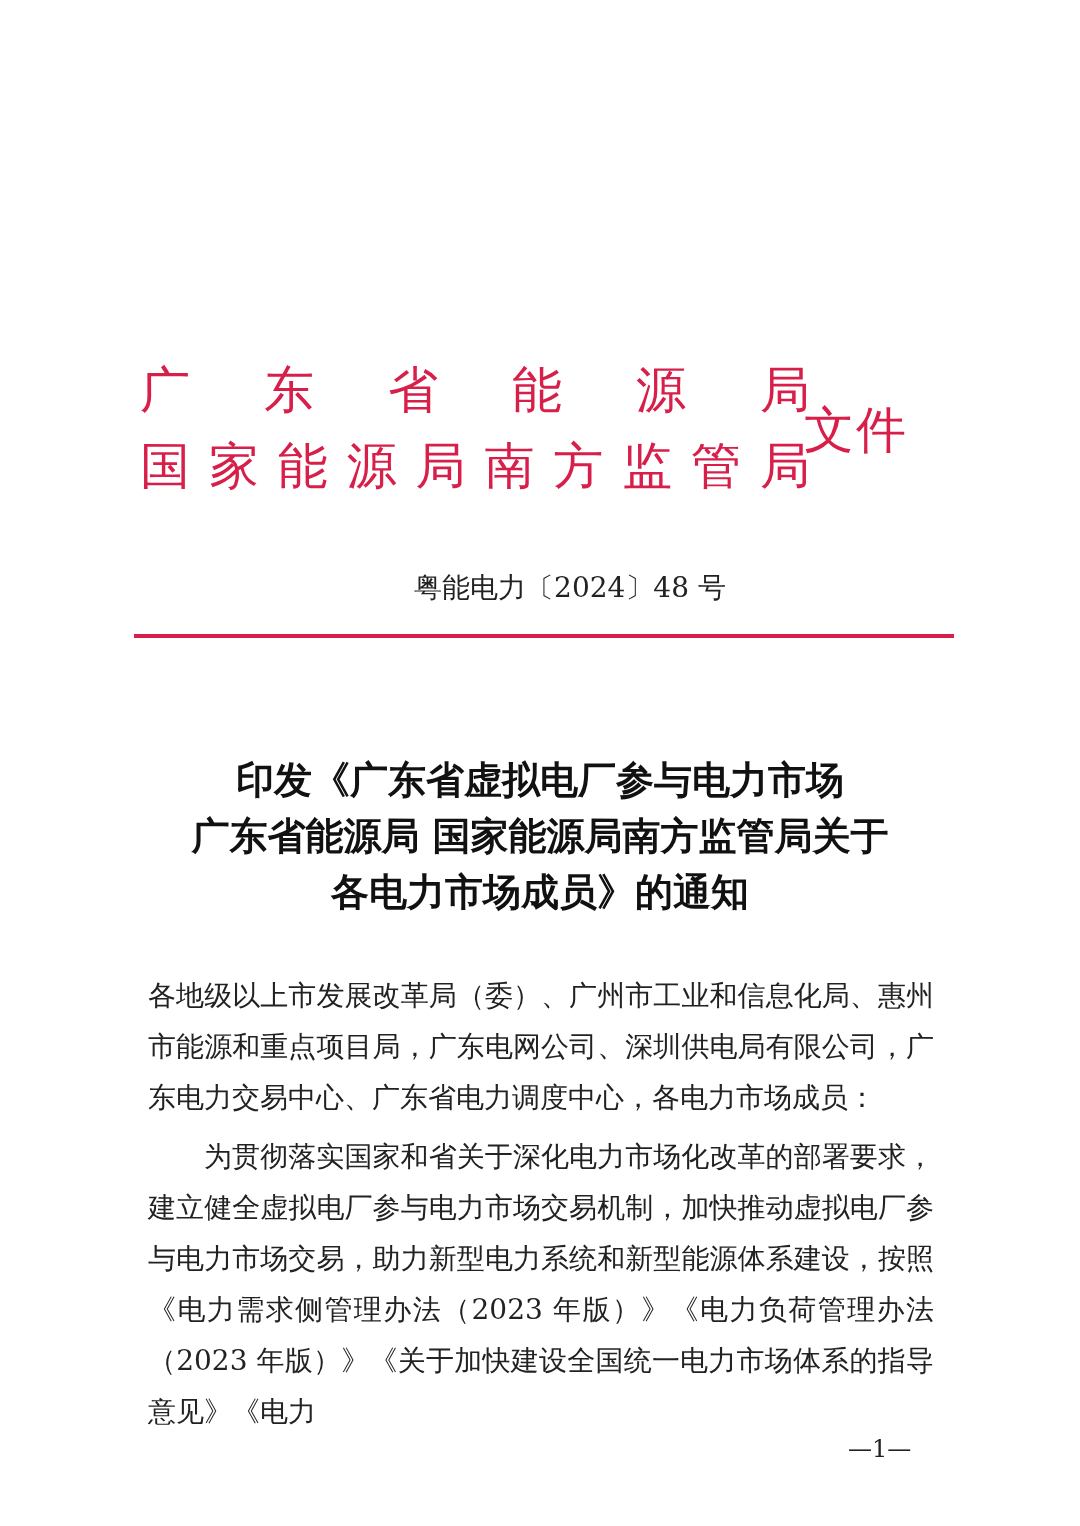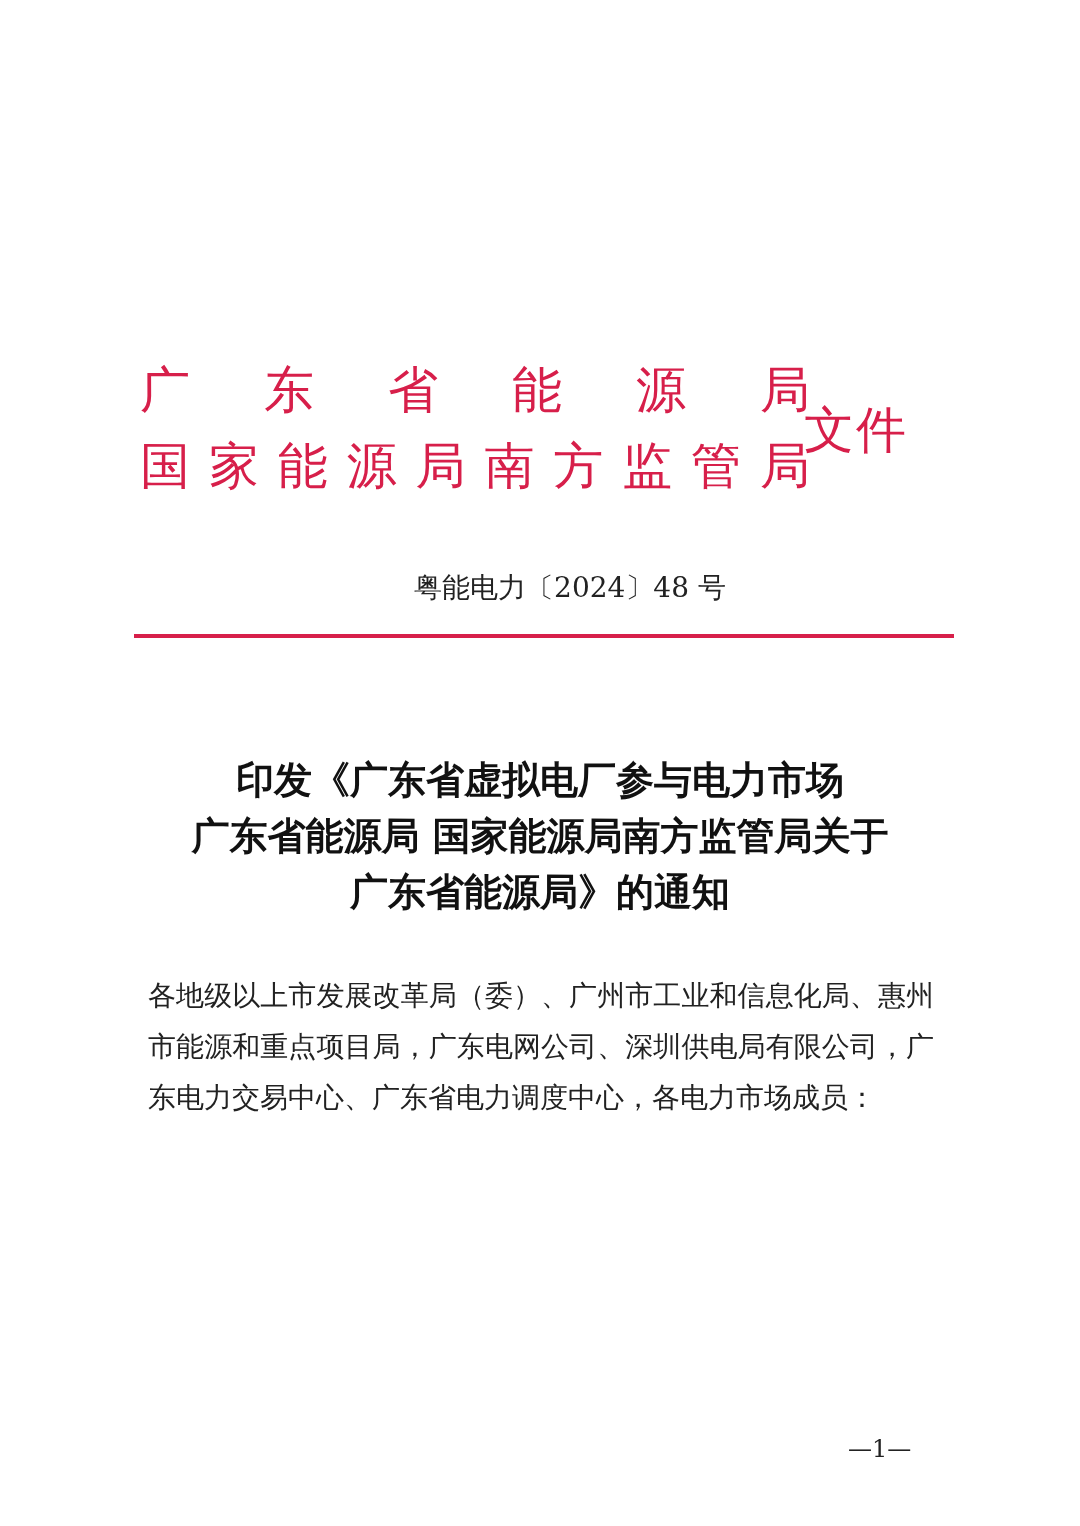--- a/index.html
+++ b/index.html
@@ -46,20 +46,21 @@
   <div class="wenjian">文件</div>
 </div>
 
 <div class="doc-number">粤能电力〔2024〕48 号</div>
 
 <div class="red-rule"></div>
 
 <div class="title">
   <div>印发《广东省虚拟电厂参与电力市场</div>
   <div>广东省能源局  国家能源局南方监管局关于</div>
-  <div>广东省能源局》的通知</div>
+  <div>各电力市场成员》的通知</div>
 </div>
 
 <div class="body-text">
   <p>各地级以上市发展改革局（委）、广州市工业和信息化局、惠州市能源和重点项目局，广东电网公司、深圳供电局有限公司，广东电力交易中心、广东省电力调度中心，各电力市场成员：</p>
+  <p class="indent">为贯彻落实国家和省关于深化电力市场化改革的部署要求，建立健全虚拟电厂参与电力市场交易机制，加快推动虚拟电厂参与电力市场交易，助力新型电力系统和新型能源体系建设，按照《电力需求侧管理办法（2023 年版）》《电力负荷管理办法（2023 年版）》《关于加快建设全国统一电力市场体系的指导意见》《电力</p>
 </div>
 
 <div class="page-num">—1—</div>
 
 </body></html>

